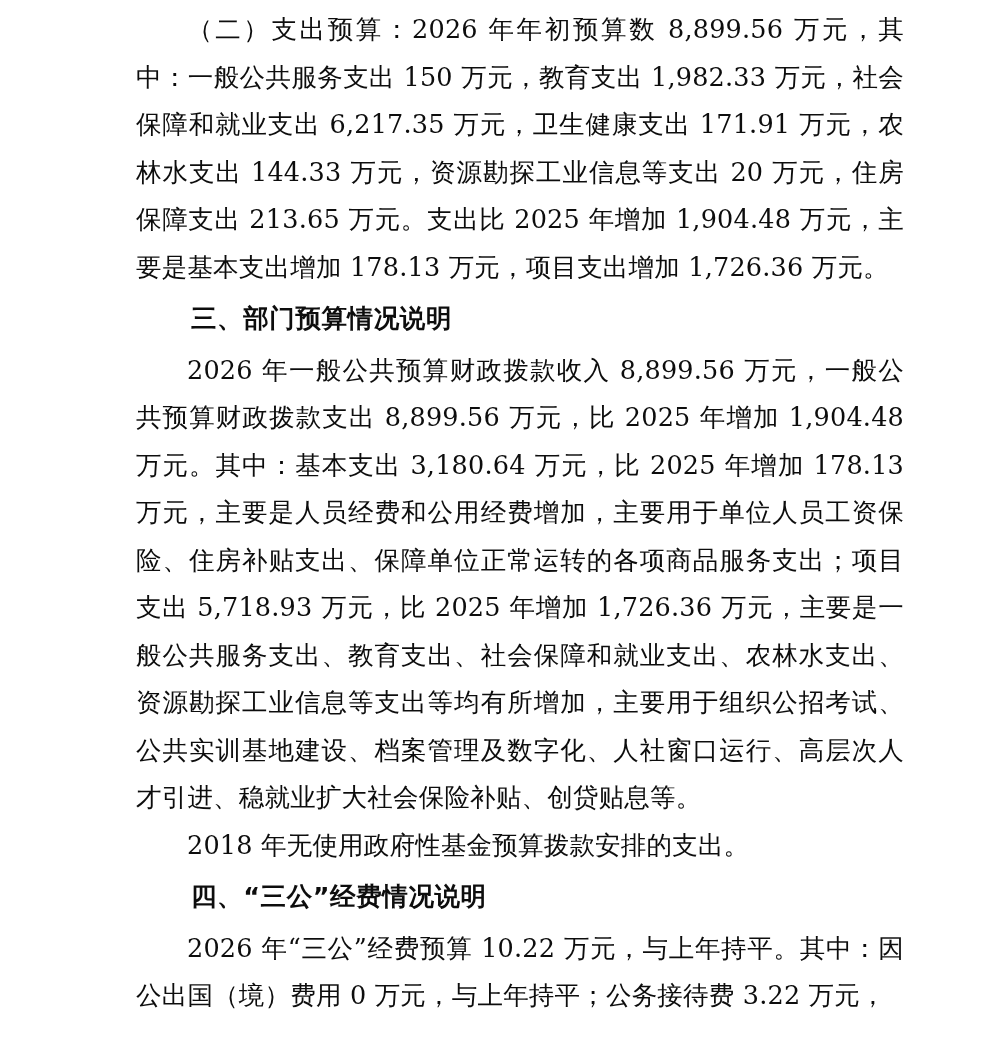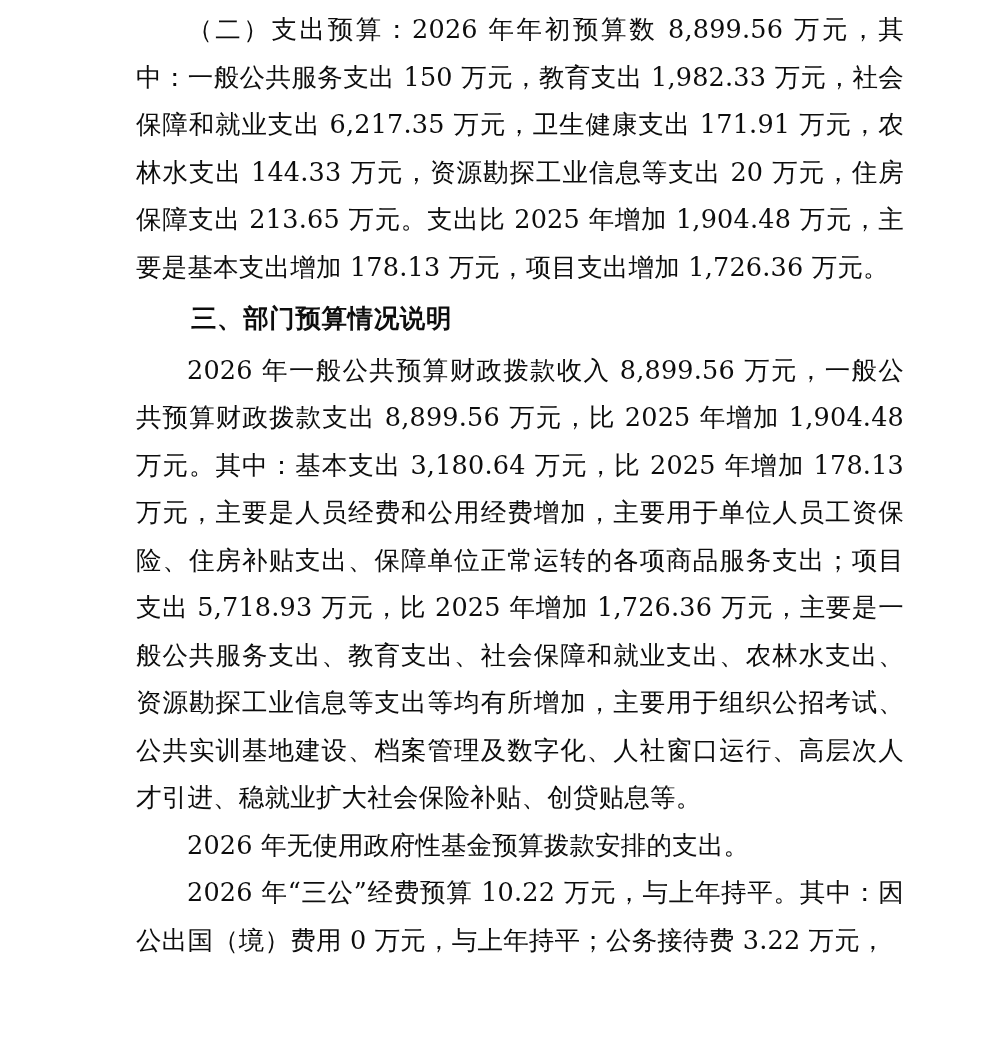--- a/index.html
+++ b/index.html
@@ -44,18 +44,19 @@
 <body>
 
 <div class="page">
 
   <p class="para">（二）支出预算：2026 年年初预算数 8,899.56 万元，其中：一般公共服务支出 150 万元，教育支出 1,982.33 万元，社会保障和就业支出 6,217.35 万元，卫生健康支出 171.91 万元，农林水支出 144.33 万元，资源勘探工业信息等支出 20 万元，住房保障支出 213.65 万元。支出比 2025 年增加 1,904.48 万元，主要是基本支出增加 178.13 万元，项目支出增加 1,726.36 万元。</p>
 
   <h2 class="heading">三、部门预算情况说明</h2>
 
   <p class="para">2026 年一般公共预算财政拨款收入 8,899.56 万元，一般公共预算财政拨款支出 8,899.56 万元，比 2025 年增加 1,904.48 万元。其中：基本支出 3,180.64 万元，比 2025 年增加 178.13 万元，主要是人员经费和公用经费增加，主要用于单位人员工资保险、住房补贴支出、保障单位正常运转的各项商品服务支出；项目支出 5,718.93 万元，比 2025 年增加 1,726.36 万元，主要是一般公共服务支出、教育支出、社会保障和就业支出、农林水支出、资源勘探工业信息等支出等均有所增加，主要用于组织公招考试、公共实训基地建设、档案管理及数字化、人社窗口运行、高层次人才引进、稳就业扩大社会保险补贴、创贷贴息等。</p>
 
-  <p class="para">2026 年无使用政府性基金预算拨款安排的支出。</p>
+  <p class="para">2018 年无使用政府性基金预算拨款安排的支出。</p>
 
+  <h2 class="heading">四、“三公”经费情况说明</h2>
 
   <p class="para">2026 年“三公”经费预算 10.22 万元，与上年持平。其中：因公出国（境）费用 0 万元，与上年持平；公务接待费 3.22 万元，</p>
 
 </div>
 
 </body></html>

